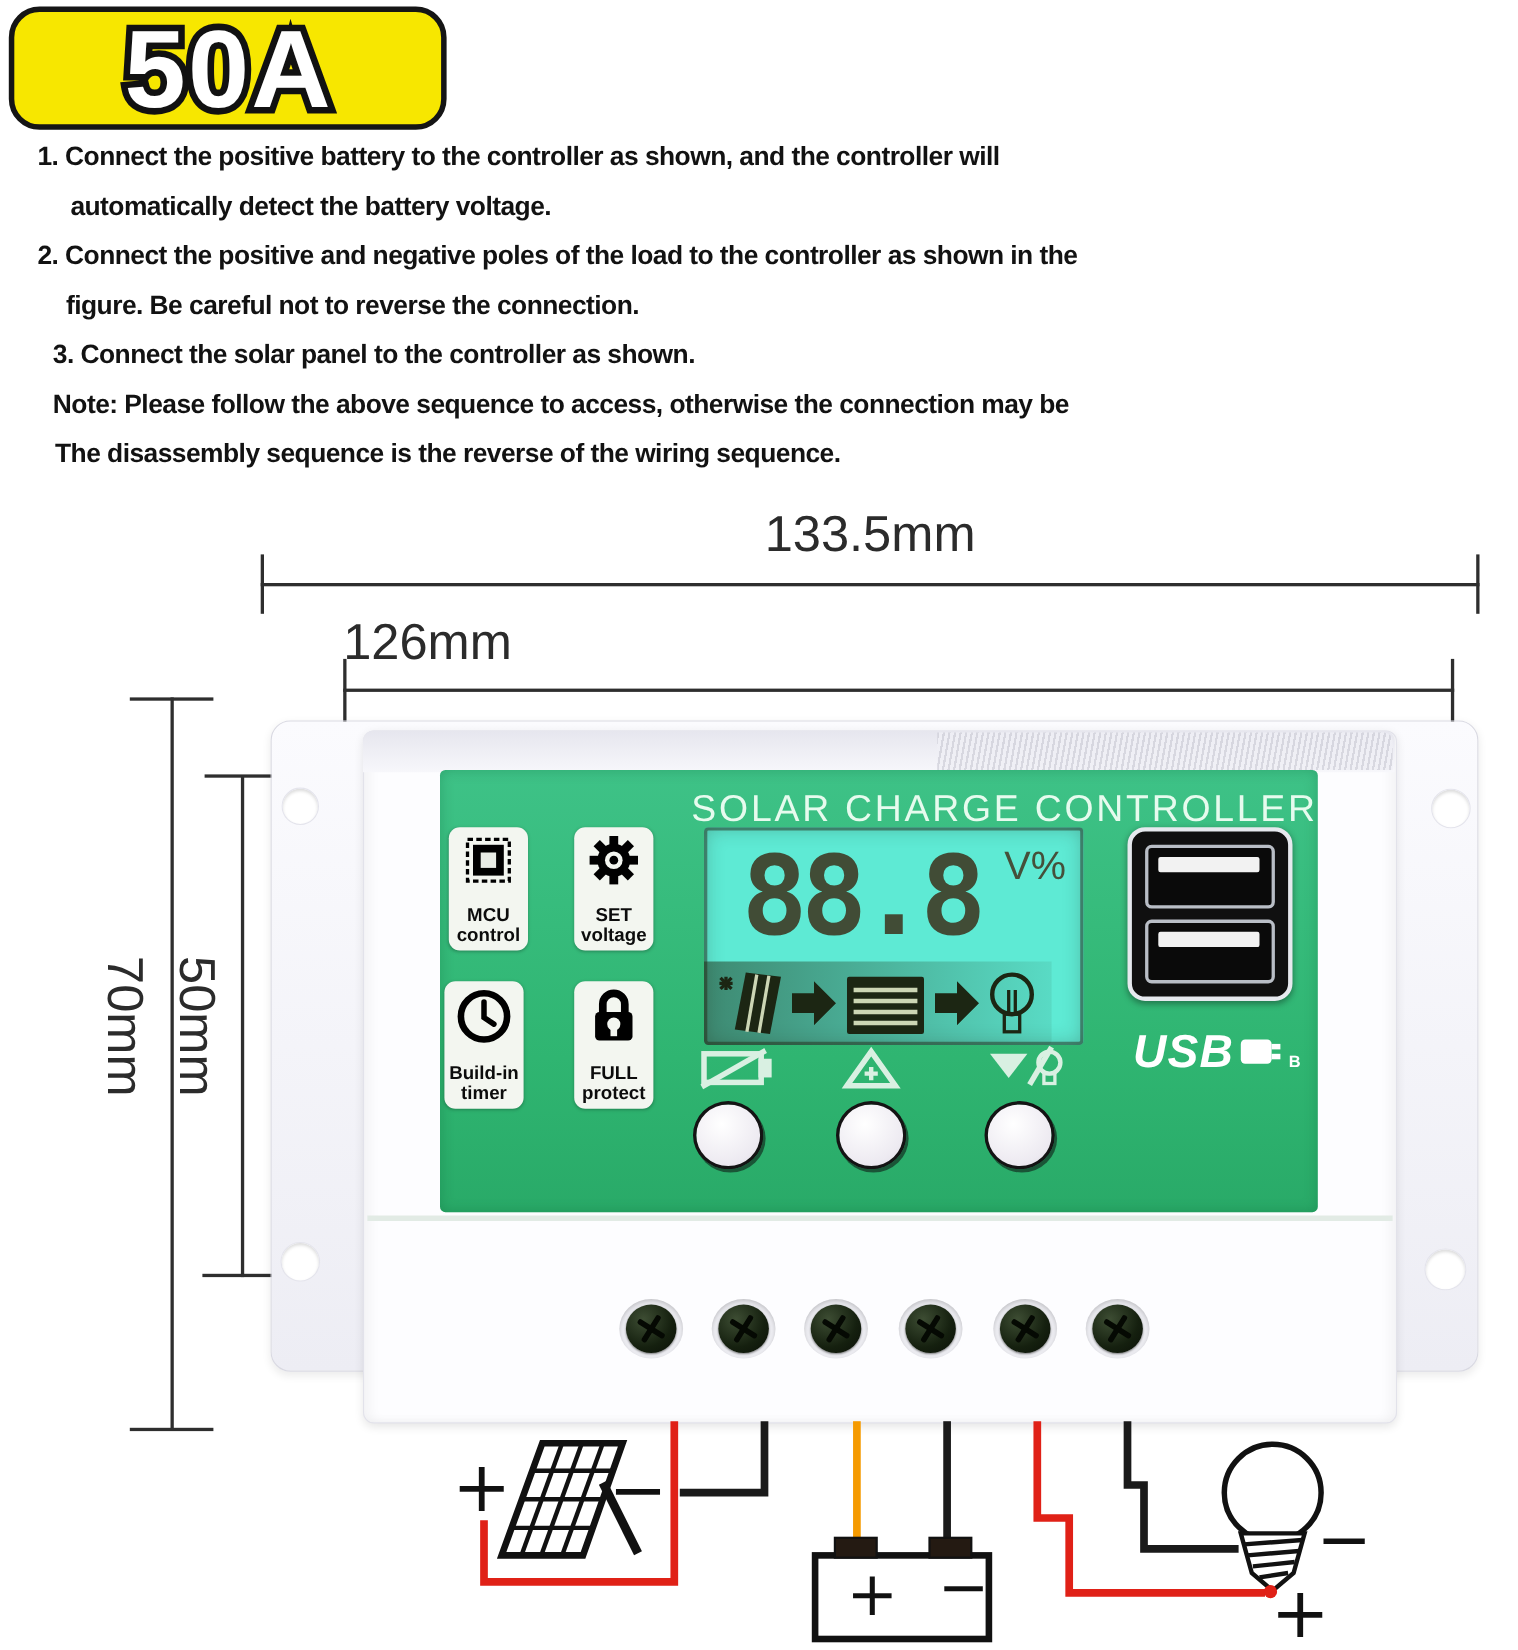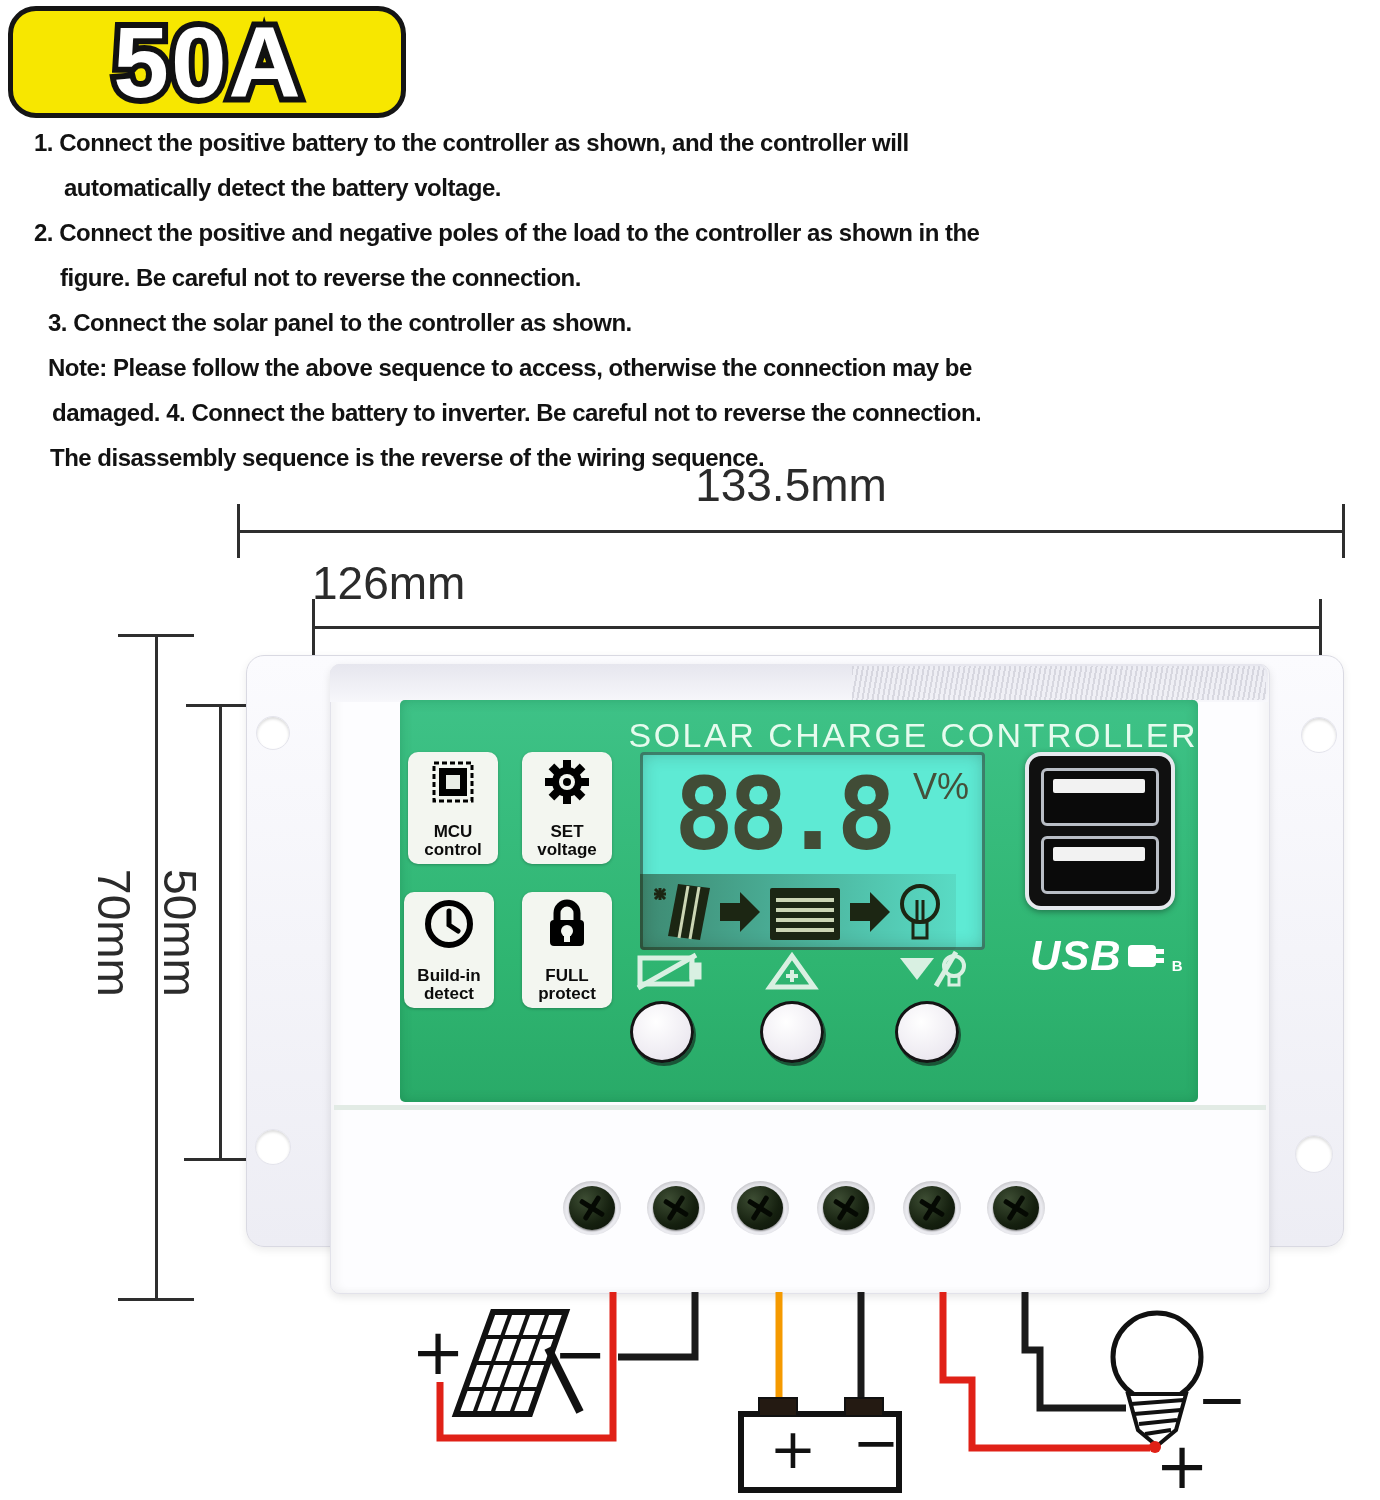--- a/index.html
+++ b/index.html
@@ -35,21 +35,21 @@
   .topstrip{position:absolute;left:330px;top:664px;width:938px;height:38px;border-radius:10px 10px 0 0;
             background:linear-gradient(180deg,#e6e6ee,#f7f7fb);}
   .knurl{position:absolute;left:852px;top:666px;width:414px;height:34px;opacity:.85;border-radius:0 8px 0 0;
          background:repeating-linear-gradient(100deg,#d3d3dc 0 2px,#efeff5 2px 5px);}
   .green{position:absolute;left:400px;top:700px;width:798px;height:402px;border-radius:5px;
          background:linear-gradient(180deg,#3ec287 0%,#2fb571 65%,#29aa68 100%);
          box-shadow:inset 0 0 12px rgba(0,80,40,.25);}
   .title{position:absolute;left:400px;top:716px;width:798px;text-align:right;color:#e6fbee;
          font-size:34px;font-weight:500;letter-spacing:2.5px;}
 
-  .tile{position:absolute;width:90px;background:#f3f6f0;border-radius:10px;box-shadow:0 1px 3px rgba(0,0,0,.25);
+  .tile{position:absolute;width:72px;background:#f3f6f0;border-radius:10px;box-shadow:0 1px 3px rgba(0,0,0,.25);
         display:flex;flex-direction:column;align-items:center;justify-content:center;box-sizing:border-box;gap:12px;}
   .tile .lab{font-size:17px;line-height:18px;font-weight:bold;color:#0c0c0c;text-align:center;margin-top:5px;}
   .t1{left:408px;top:752px;height:112px}.t2{left:522px;top:752px;height:112px}
   .t3{left:404px;top:892px;height:116px}.t4{left:522px;top:892px;height:116px}
 
   .lcd{position:absolute;left:640px;top:752px;width:316px;height:198px;background:#5eead4;border-radius:4px;
        box-shadow:inset 0 0 0 3px rgba(35,45,25,.5), inset 0 0 18px rgba(35,45,25,.30);padding-left:29px;}
   .digits{position:absolute;left:34px;top:4px;font-family:"DejaVu Sans Mono",monospace;font-weight:bold;
           font-size:100px;letter-spacing:-6px;color:#414c36;}
   .lcdunit{position:absolute;right:16px;top:14px;font-size:36px;font-weight:500;color:#45503a;}
@@ -93,21 +93,20 @@
     </svg>
   </div>
 
   <div class="instructions">
     <div class="il-0">1. Connect the positive battery to the controller as shown, and the controller will</div>
     <div class="il-1">automatically detect the battery voltage.</div>
     <div class="il-2">2. Connect the positive and negative poles of the load to the controller as shown in the</div>
     <div class="il-3">figure. Be careful not to reverse the connection.</div>
     <div class="il-4">3. Connect the solar panel to the controller as shown.</div>
     <div class="il-5">Note: Please follow the above sequence to access, otherwise the connection may be</div>
-    <div class="il-6">damaged. 4. Connect the battery to inverter. Be careful not to reverse the connection.</div>
     <div class="il-7">The disassembly sequence is the reverse of the wiring sequence.</div>
   </div>
 
   <div class="dim" style="left:237px;top:458px;width:1108px;text-align:center;">133.5mm</div>
   <div class="dline" style="left:237px;top:530px;width:1108px;height:3px;"></div>
   <div class="dline" style="left:237px;top:504px;width:3px;height:54px;"></div>
   <div class="dline" style="left:1342px;top:504px;width:3px;height:54px;"></div>
 
   <div class="dim" style="left:312px;top:556px;width:1010px;text-align:left;">126mm</div>
   <div class="dline" style="left:312px;top:626px;width:1010px;height:3px;"></div>
@@ -162,21 +161,21 @@
     <div class="lab"><span>SET</span><br>
       <span>voltage</span></div>
   </div>
 
   <div class="tile t3">
     <svg class="icon-svg" width="52" height="52" viewBox="0 0 52 52">
       <circle cx="26" cy="26" r="21" fill="none" stroke="#000" stroke-width="6"></circle>
       <path d="M26 13 V27 L35 33" fill="none" stroke="#000" stroke-width="5" stroke-linecap="round"></path>
     </svg>
     <div class="lab"><span>Build-in</span><br>
-      <span>detect</span></div>
+      <span>timer</span></div>
   </div>
 
   <div class="tile t4">
     <svg class="icon-svg" width="50" height="52" viewBox="0 0 50 52">
       <path d="M15 24 V15 a10 10 0 0 1 20 0 V24" fill="none" stroke="#000" stroke-width="7"></path>
       <rect x="8" y="22" width="34" height="26" rx="4" fill="#000"></rect>
       <circle cx="25" cy="33" r="6" fill="#f3f6f0"></circle>
       <rect x="22" y="36" width="6" height="8" fill="#f3f6f0"></rect>
     </svg>
     <div class="lab"><span>FULL</span><br>

